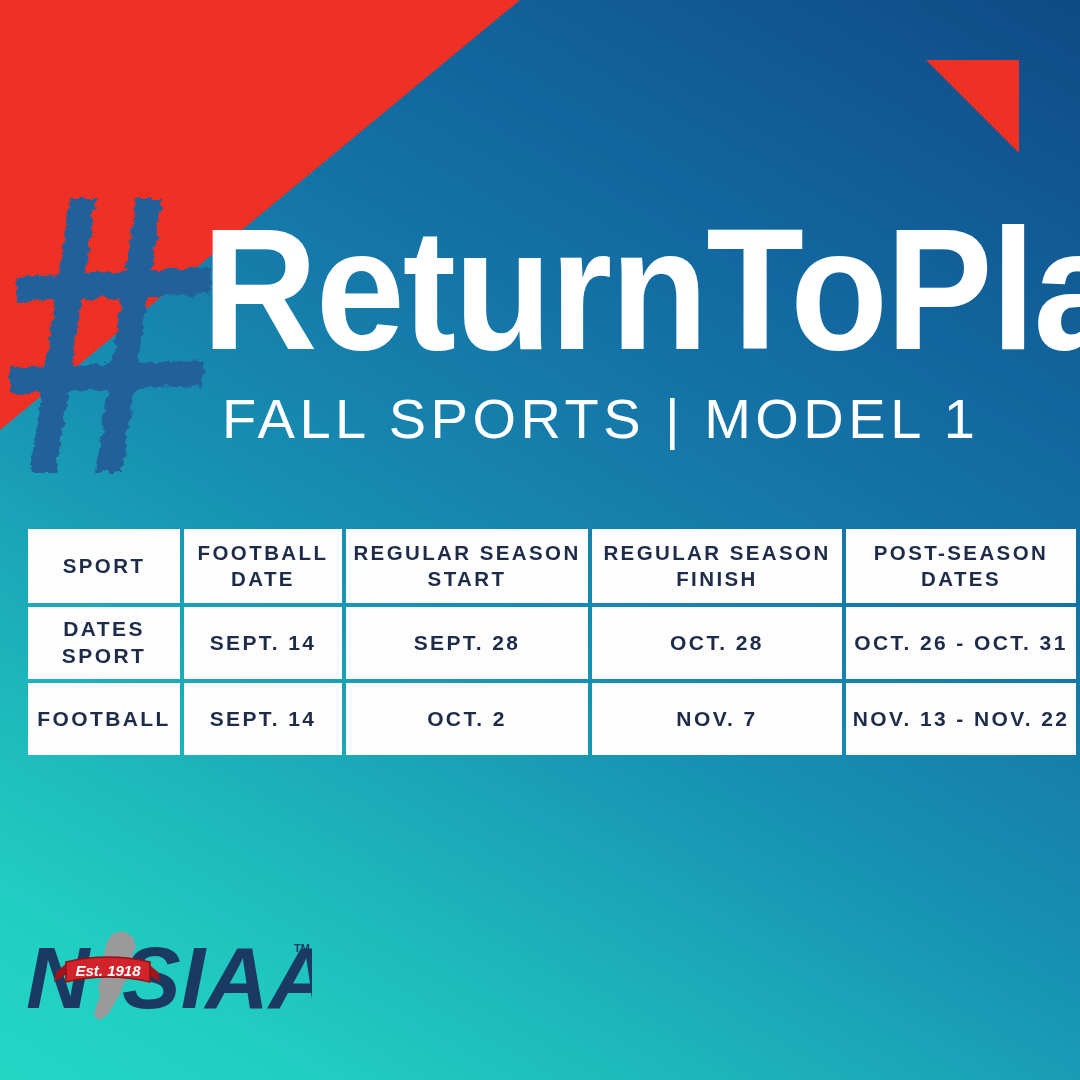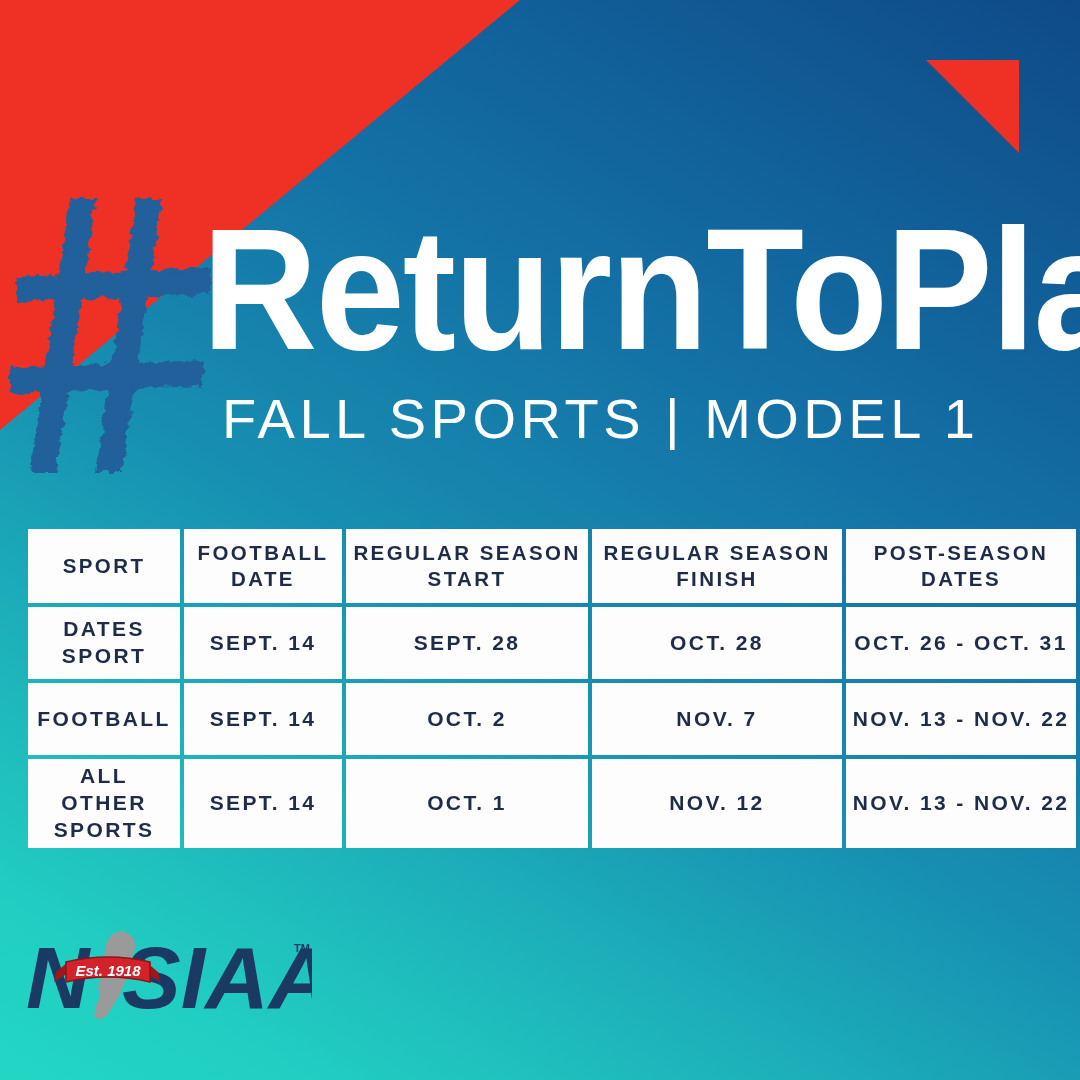--- a/index.html
+++ b/index.html
@@ -207,30 +207,20 @@
       </tr>
       <tr>
         <td>
           <span>FOOTBALL</span>
         </td>
         <td>SEPT. 14</td>
         <td>OCT. 2</td>
         <td>NOV. 7</td>
         <td>NOV. 13 - NOV. 22</td>
       </tr>
-      <tr>
-        <td>
-          <span>ALL OTHER</span><br>
-          <span>SPORTS</span>
-        </td>
-        <td>SEPT. 14</td>
-        <td>OCT. 1</td>
-        <td>NOV. 12</td>
-        <td>NOV. 13 - NOV. 22</td>
-      </tr>
     </tbody>
   </table>
 
   <div class="logo">
     <svg width="286" height="94" viewBox="0 0 286 94" aria-hidden="true">
 
       <g>
         <text x="0" y="80" font-family="'Liberation Sans', sans-serif" font-size="88" font-weight="700" font-style="italic" fill="#1B3A63">N</text>
       </g>
 

